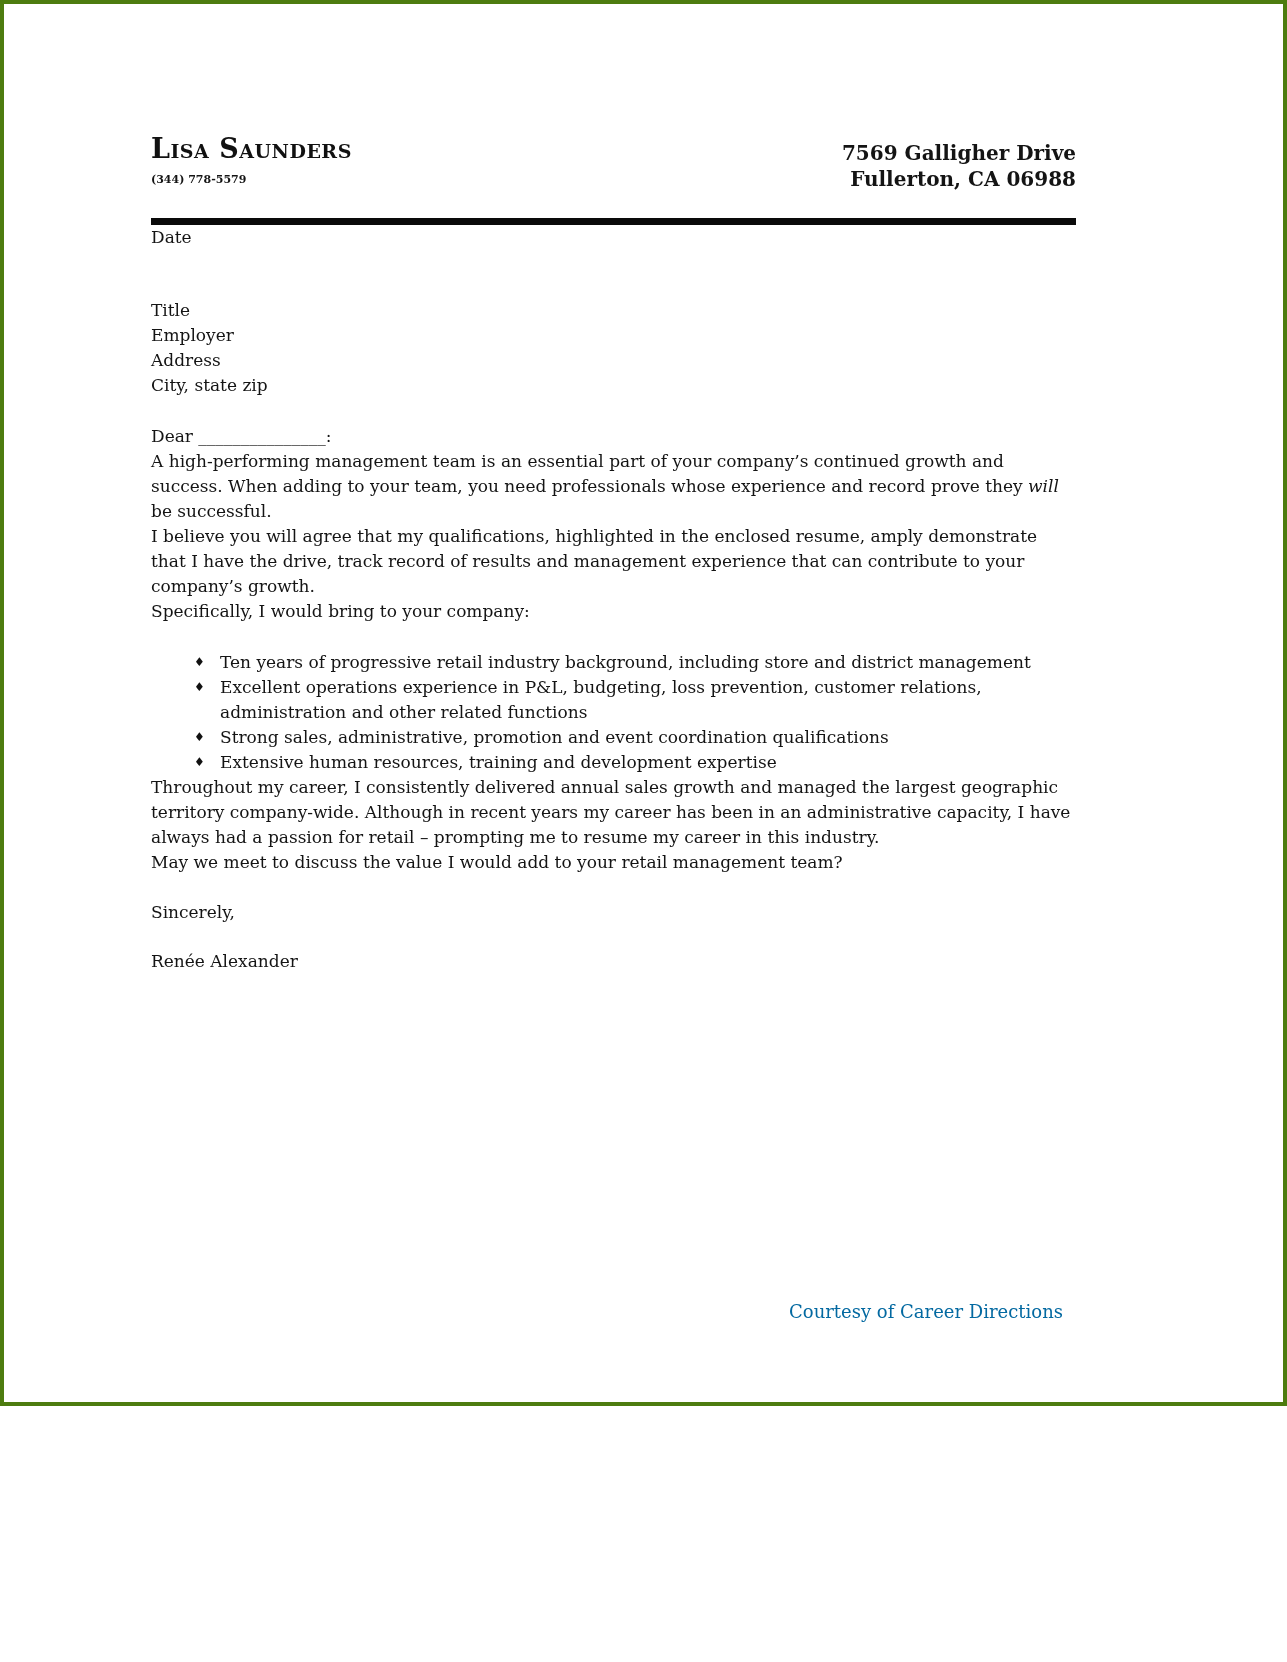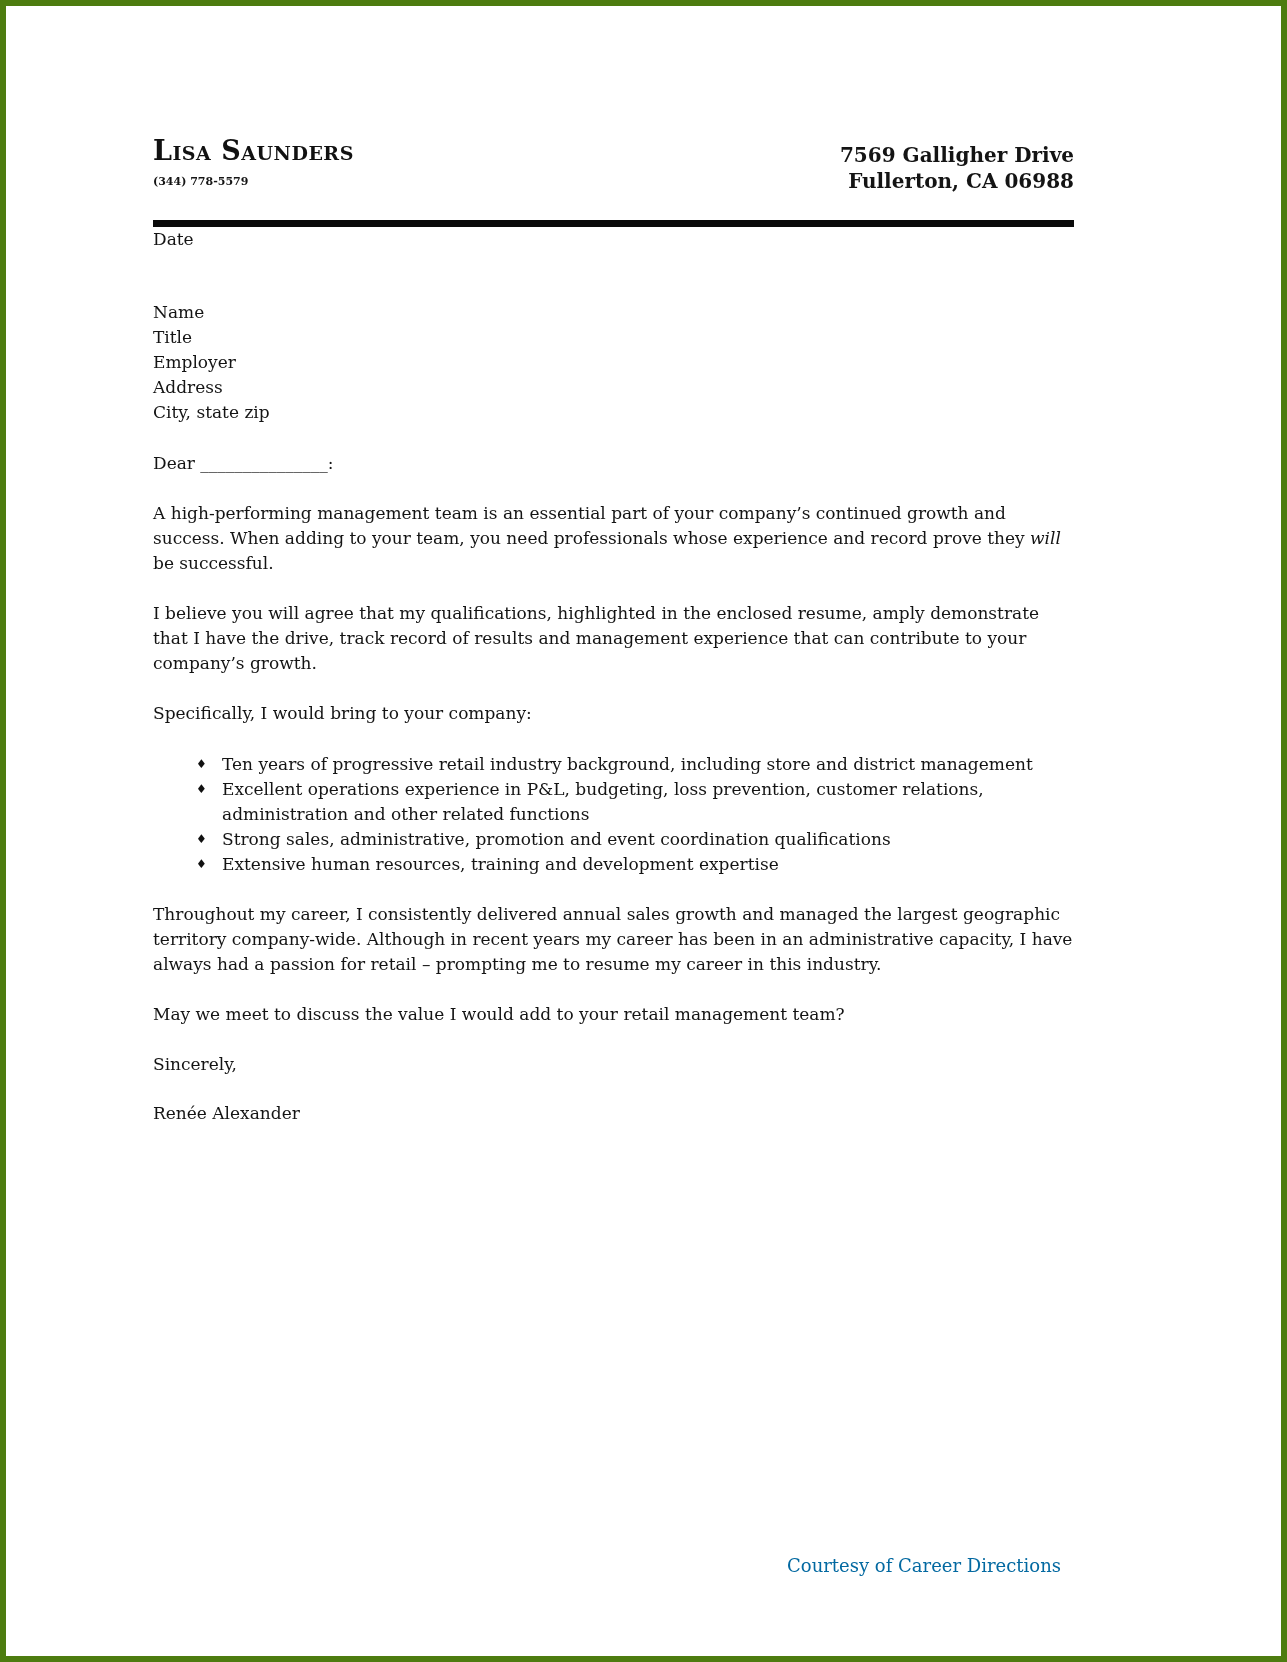--- a/index.html
+++ b/index.html
@@ -1,22 +1,22 @@
 <!DOCTYPE html>
 <html><head>
 <meta charset="utf-8">
 <style>
   * { margin: 0; padding: 0; box-sizing: border-box; }
   html, body { background: #ffffff; }
   .page {
     position: relative;
     width: 1287px;
-    height: 1662px;
+    height: 1406px;
     background: #ffffff;
-    border: 6px solid #4d7c0f;
+    border: 4px solid #4d7c0f;
     font-family: "DejaVu Serif", "Liberation Serif", serif;
     color: #141414;
     overflow: hidden;
   }
   .content {
     position: absolute;
     left: 147px;
     right: 207px;
     top: 0;
   }
@@ -52,21 +52,21 @@
     margin-top: 26px;
     height: 2px;
     border-top: 5px solid #0a0a0a;
     border-bottom: 2px solid #0a0a0a;
   }
   
   .body-text { font-size: 17px; line-height: 25px; }
   .date-line { }
   .recipient-block { margin-top: 48px; }
   .salutation { margin-top: 26px; }
-  .para { margin-top: 25px; }
+  .para { }
   .italic { font-style: italic; }
   .bullet-list {
     margin-top: 26px;
     list-style: none;
   }
   .bullet-item {
     display: flex;
     align-items: flex-start;
   }
   .bullet-marker {
@@ -105,21 +105,20 @@
         <div>Fullerton, CA 06988</div>
       </div>
     </div>
 
     <div class="rule"></div>
 
     <div class="body-text">
       <div class="date-line">Date</div>
 
       <div class="recipient-block">
-        <div>Name</div>
         <div>Title</div>
         <div>Employer</div>
         <div>Address</div>
         <div>City, state zip</div>
       </div>
 
       <div class="salutation">Dear _______________:</div>
 
       <p class="para"><span>A high-performing management team is an essential part of your company’s continued growth and success. When adding to your team, you need professionals whose experience and record prove they </span><span class="italic">will</span><span> be successful.</span></p>
 

